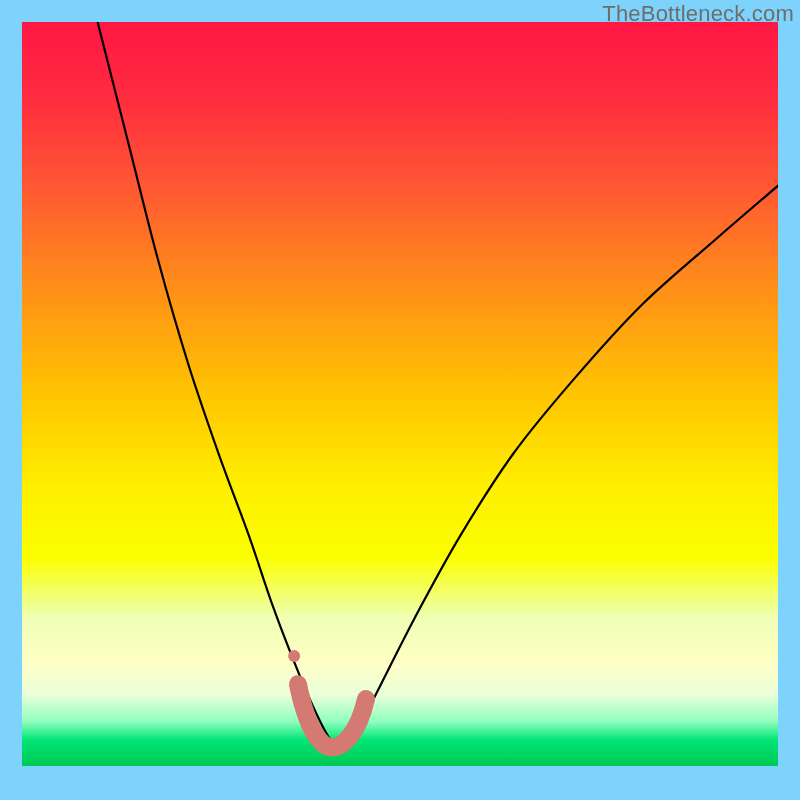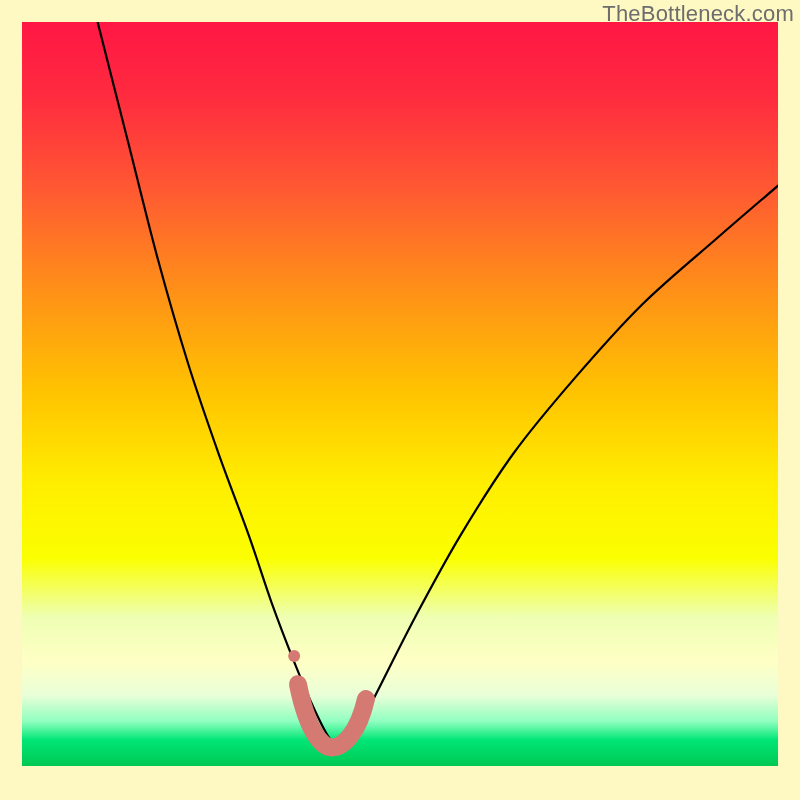--- a/index.html
+++ b/index.html
@@ -10,21 +10,21 @@
     background: #000;
     font-family: Arial, Helvetica, sans-serif;
     overflow: hidden;
   }
   .frame {
     position: absolute;
     left: 0;
     top: 0;
     width: 800px;
     height: 800px;
-    background: #fef9c3;
+    background: #7dd3fc;
   }
   .plot {
     position: absolute;
     
     left: 22px;
     top: 22px;
     width: 756px;
     height: 744px;
     overflow: hidden;
   }

